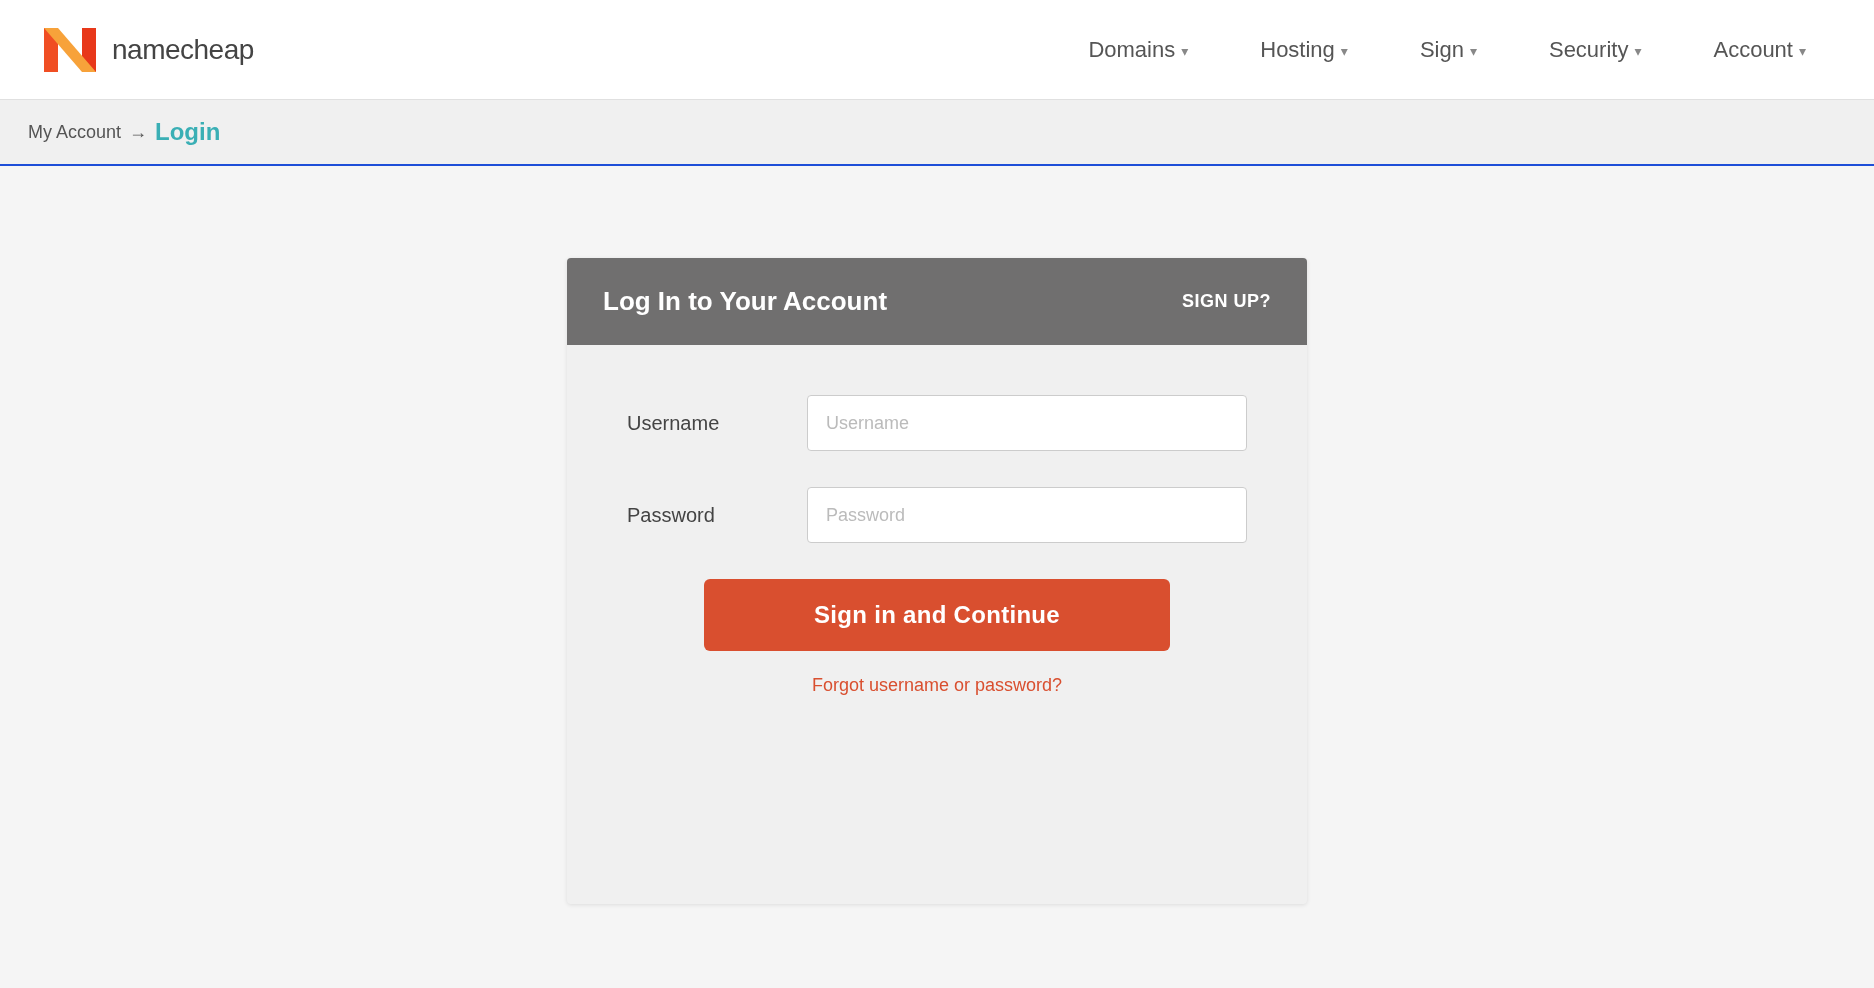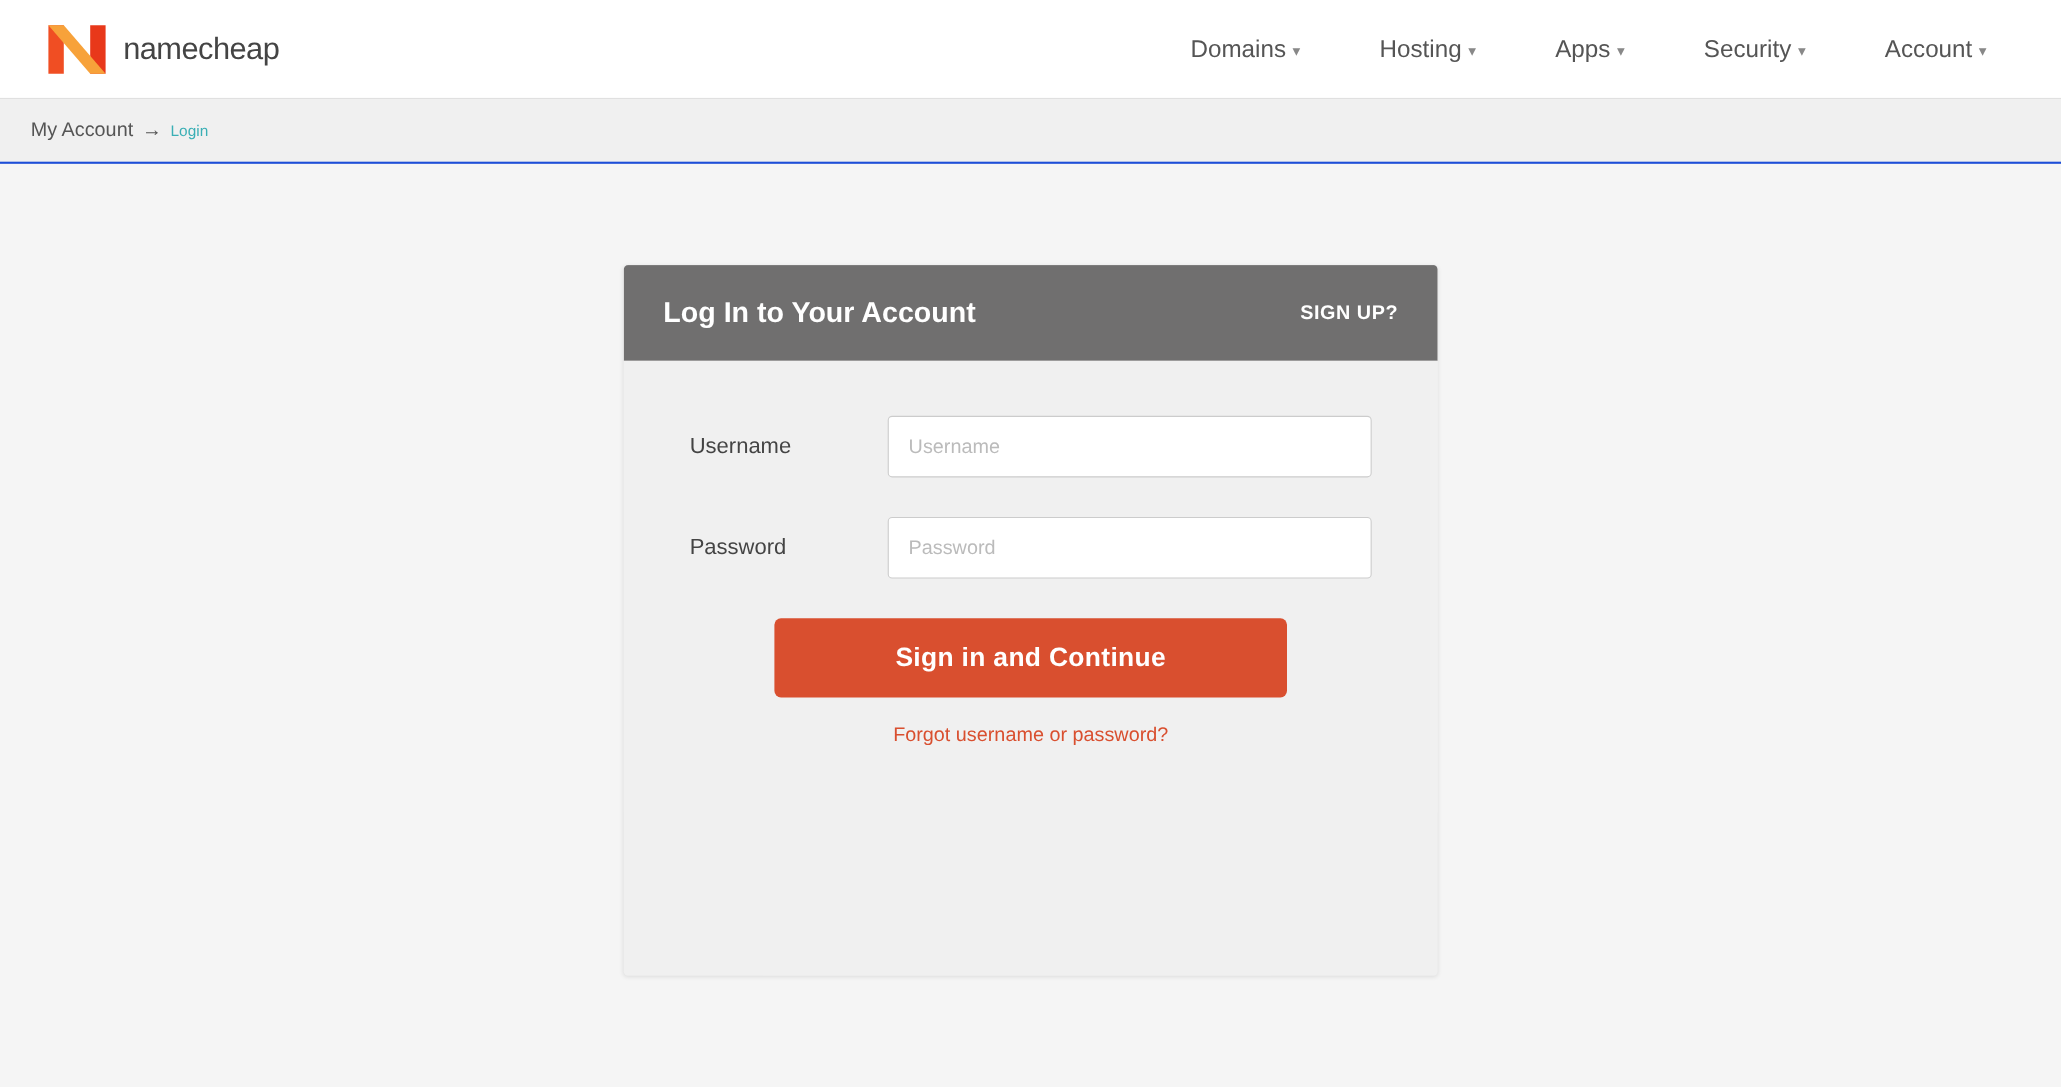--- a/index.html
+++ b/index.html
@@ -12,21 +12,21 @@
       font-family: -apple-system, BlinkMacSystemFont, 'Segoe UI', Arial, sans-serif;
       background: #f5f5f5;
       min-height: 988px;
       color: #333;
     }
 
     
     .header {
       background: #fff;
       border-bottom: 1px solid #e0e0e0;
-      height: 90px;
+      height: 100px;
       display: flex;
       align-items: center;
       padding: 0 40px;
       justify-content: space-between;
     }
 
     .logo-area {
       display: flex;
       align-items: center;
       gap: 12px;
@@ -84,23 +84,23 @@
       color: #555;
       font-weight: 500;
     }
 
     .breadcrumb-arrow {
       font-size: 18px;
       color: #555;
     }
 
     .breadcrumb-current {
-      font-size: 14px;
+      font-size: 24px;
       color: #3aafb5;
-      font-weight: 400;
+      font-weight: 700;
     }
 
     
     .main-content {
       display: flex;
       justify-content: center;
       padding: 92px 20px;
       background: #f5f5f5;
       min-height: calc(988px - 100px - 58px);
     }
@@ -225,21 +225,21 @@
   <nav class="nav-menu">
     <div class="nav-item">
       <span>Domains</span>
       <span class="nav-chevron">▾</span>
     </div>
     <div class="nav-item">
       <span>Hosting</span>
       <span class="nav-chevron">▾</span>
     </div>
     <div class="nav-item">
-      <span>Apps</span>
+      <span>Sign</span>
       <span class="nav-chevron">▾</span>
     </div>
     <div class="nav-item">
       <span>Security</span>
       <span class="nav-chevron">▾</span>
     </div>
     <div class="nav-item">
       <span>Account</span>
       <span class="nav-chevron">▾</span>
     </div>

